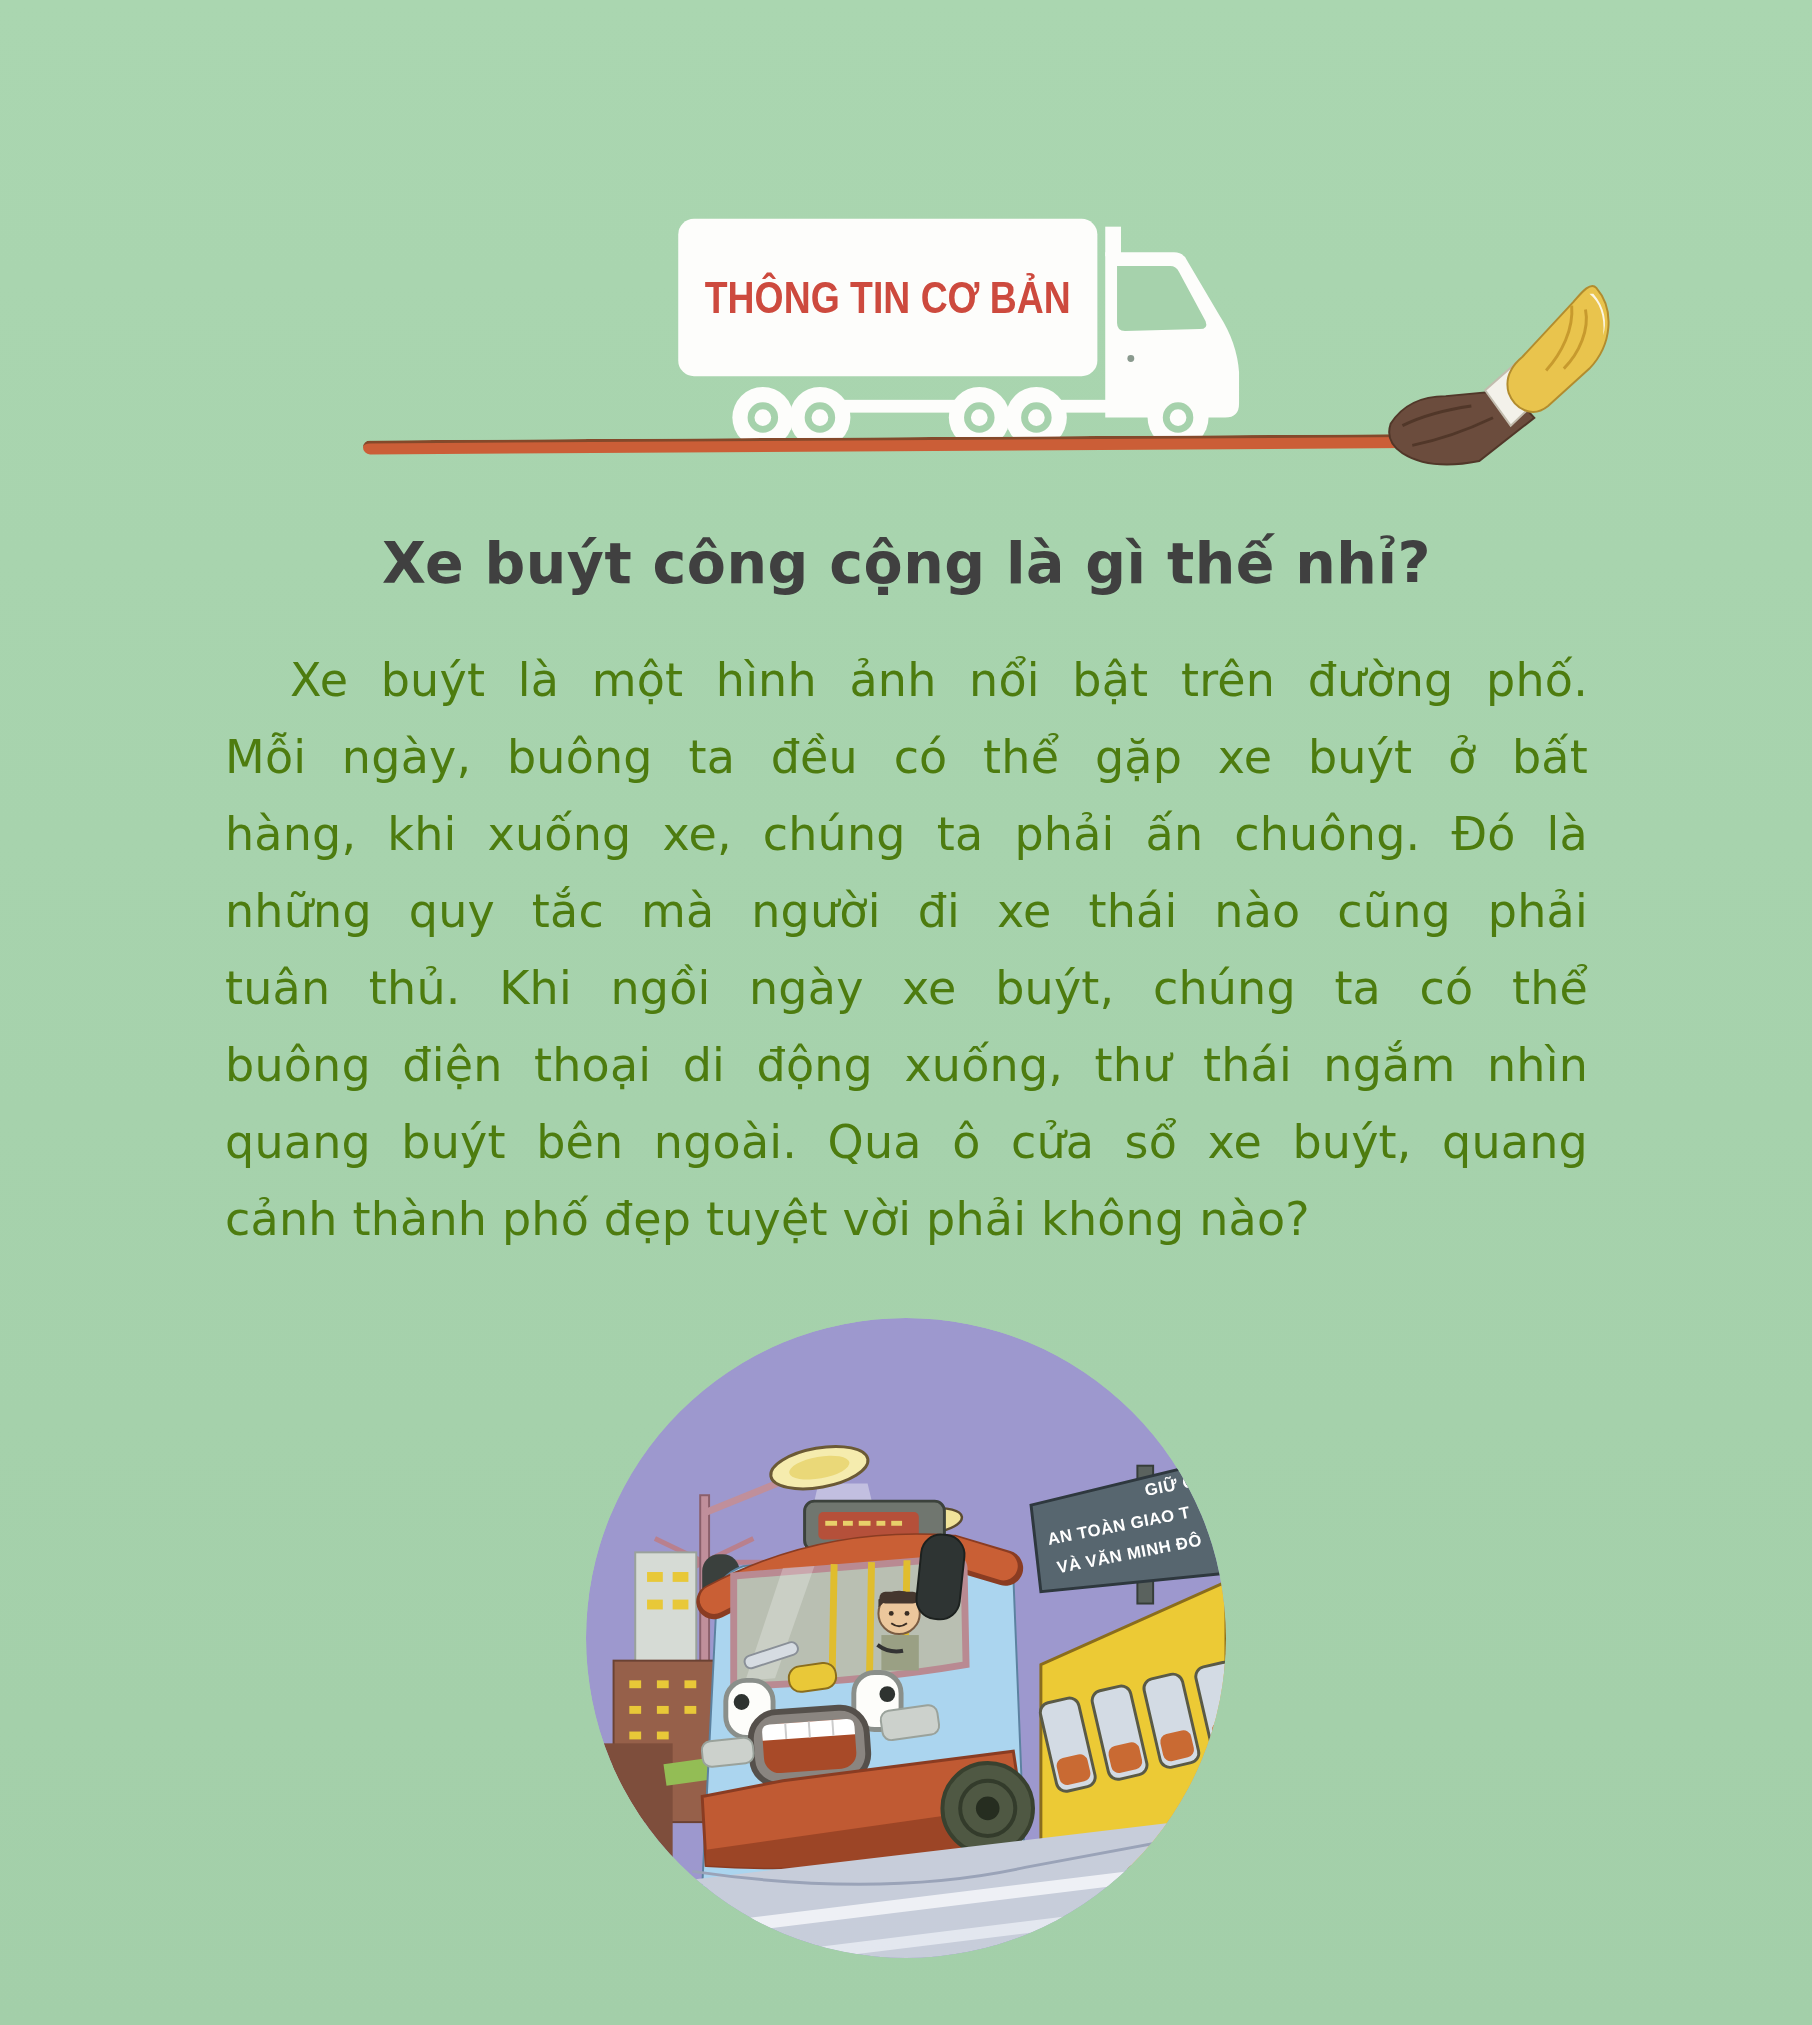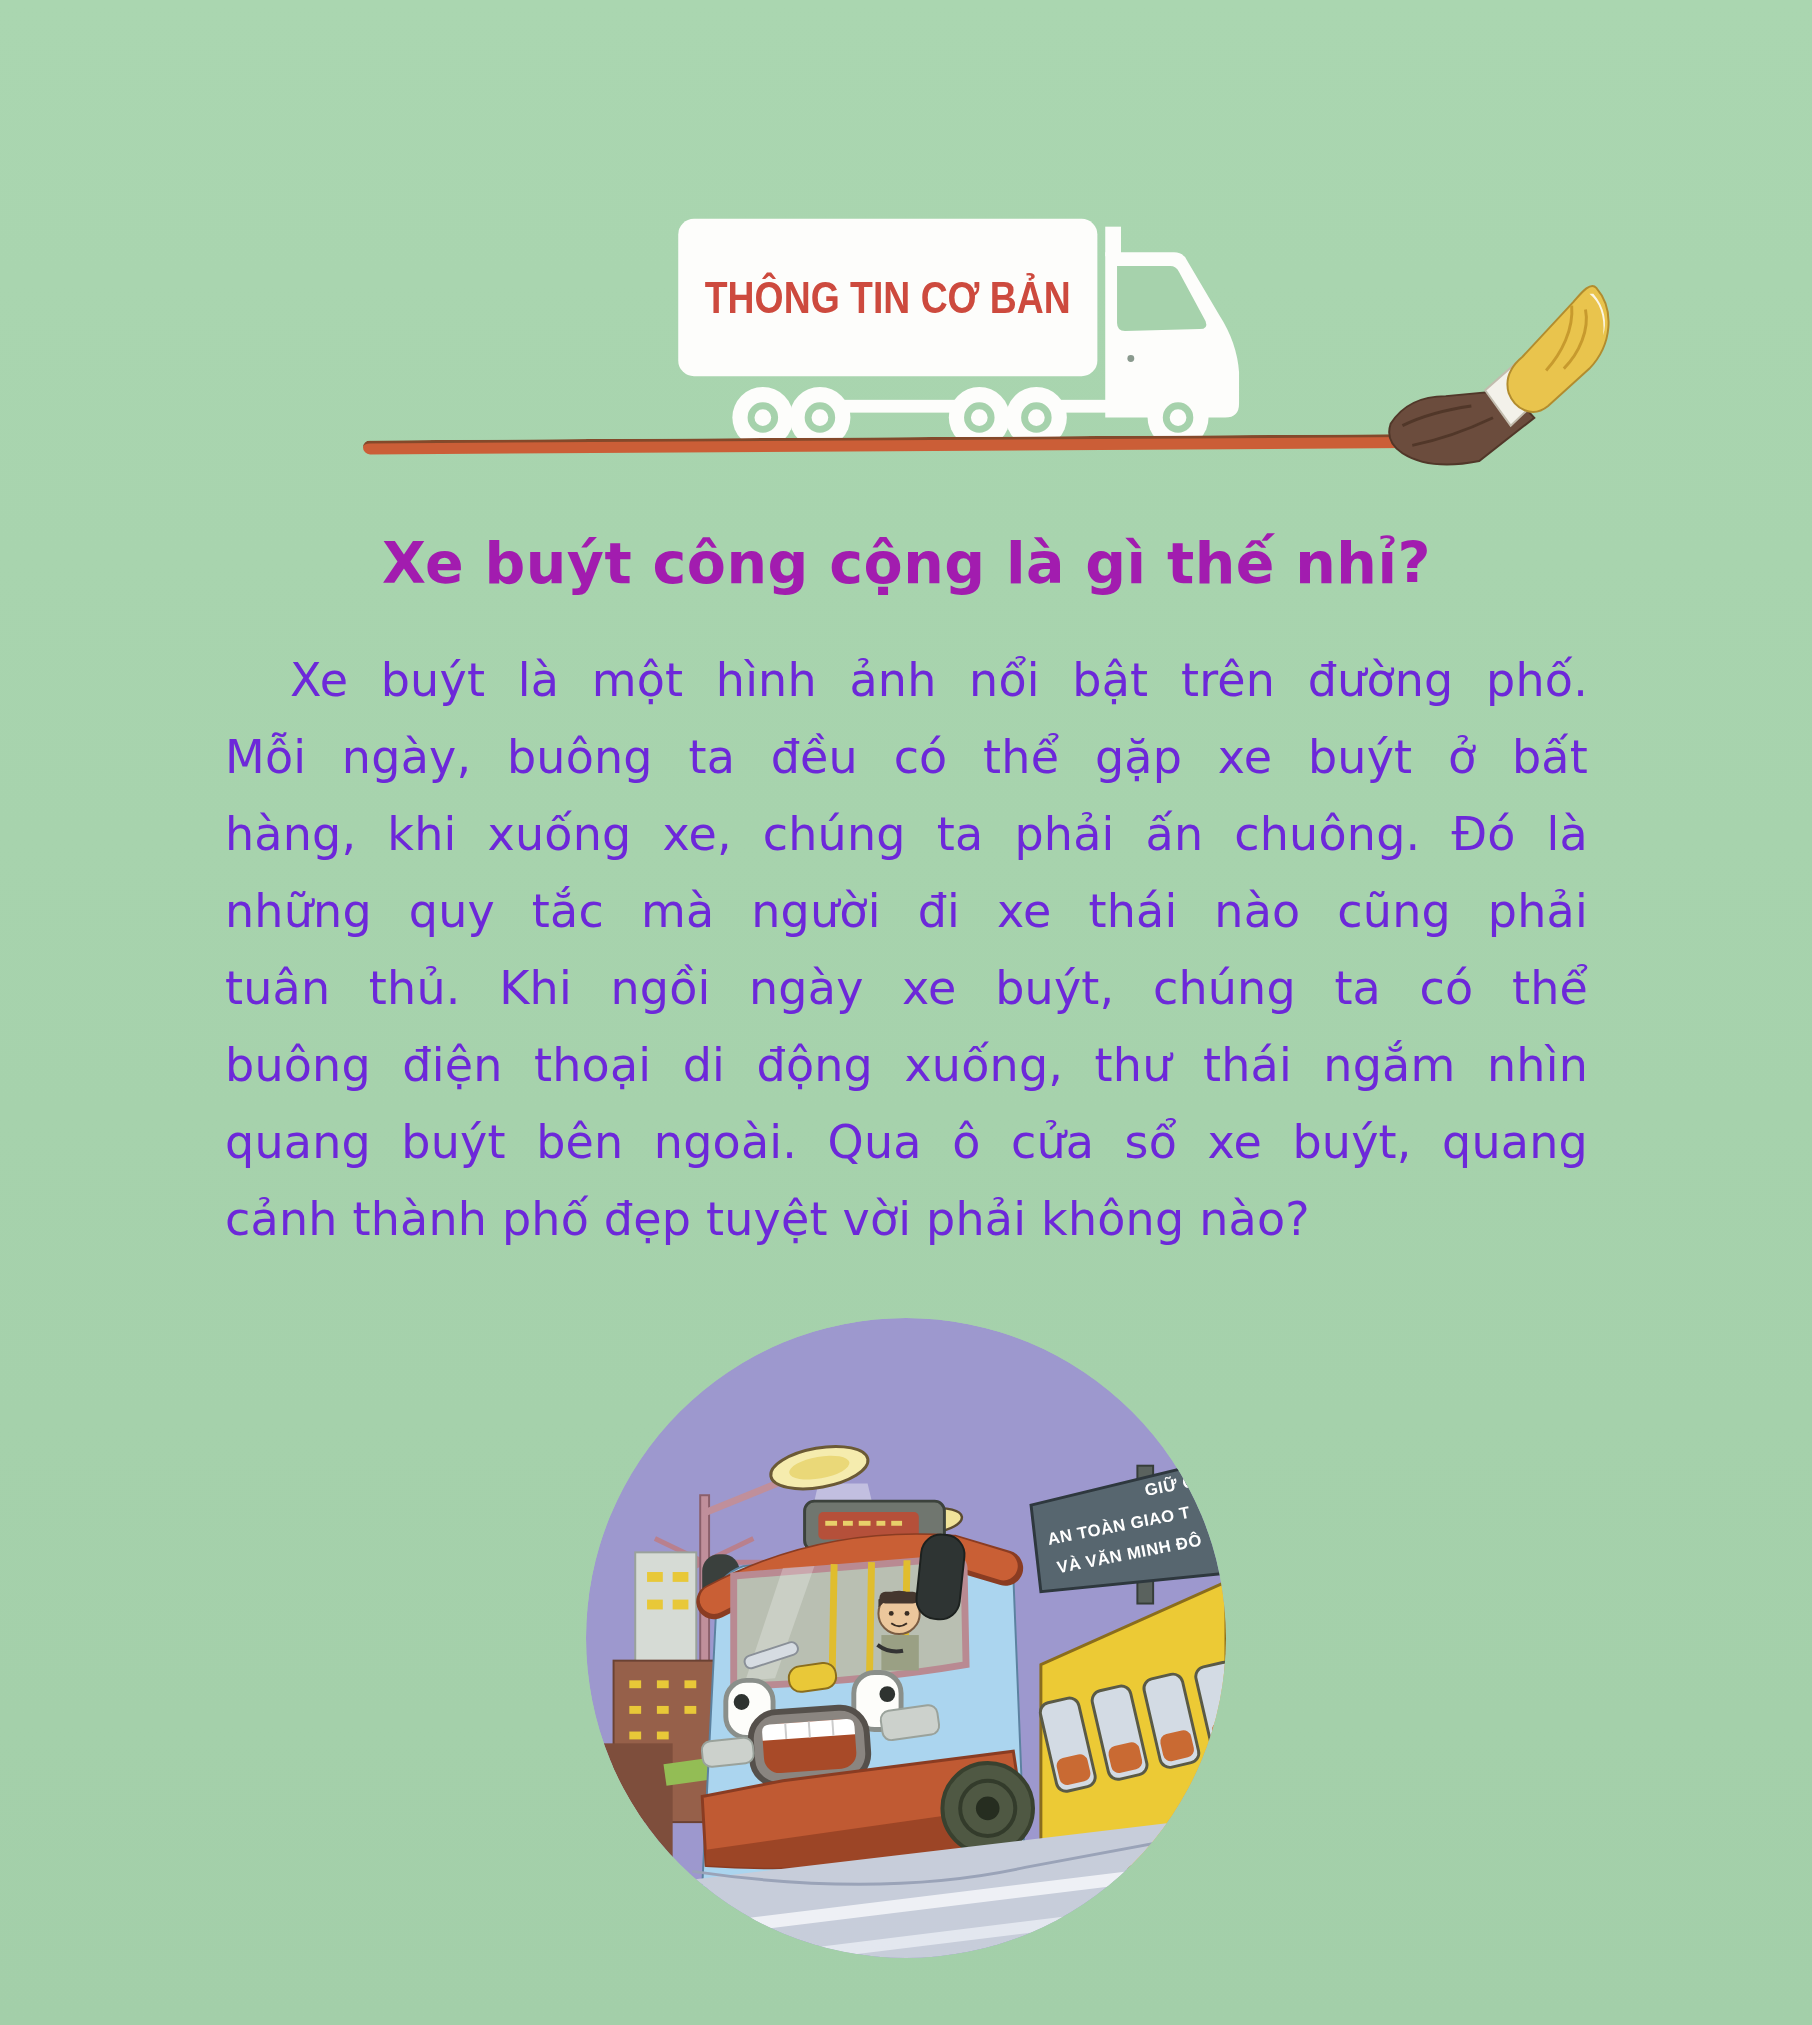--- a/index.html
+++ b/index.html
@@ -15,25 +15,25 @@
   .rule{
     left:363px;top:437px;width:1123px;height:10.8px;
     background:#cb5e37;border-top:3.9px solid #84492b;border-radius:7.9px;
     transform:rotate(-0.35deg);
   }
   .brush-svg{left:1369px;top:268px;width:246px;height:212px;}
 
   
   .title{
     left:0;top:530px;width:1813px;margin:0;text-align:center;
-    font-size:57px;font-weight:bold;letter-spacing:0.5px;color:#a21caf;
-  }
-
-  
-  .body-text{left:225px;top:642px;width:1363px;color:#6d28d9;}
+    font-size:57px;font-weight:bold;letter-spacing:0.5px;color:#404040;
+  }
+
+  
+  .body-text{left:225px;top:642px;width:1363px;color:#4d7c0f;}
   .body-text .bl{
     font-size:46px;line-height:77px;white-space:nowrap;
     text-align:justify;text-align-last:justify;letter-spacing:0.2px;
   }
   .body-text .bl.indent{text-indent:65px;}
   .body-text .bl.last{text-align:center;text-align-last:left;}
 
   
   .circle{
     left:586px;top:1318px;width:640px;height:640px;border-radius:50%;

